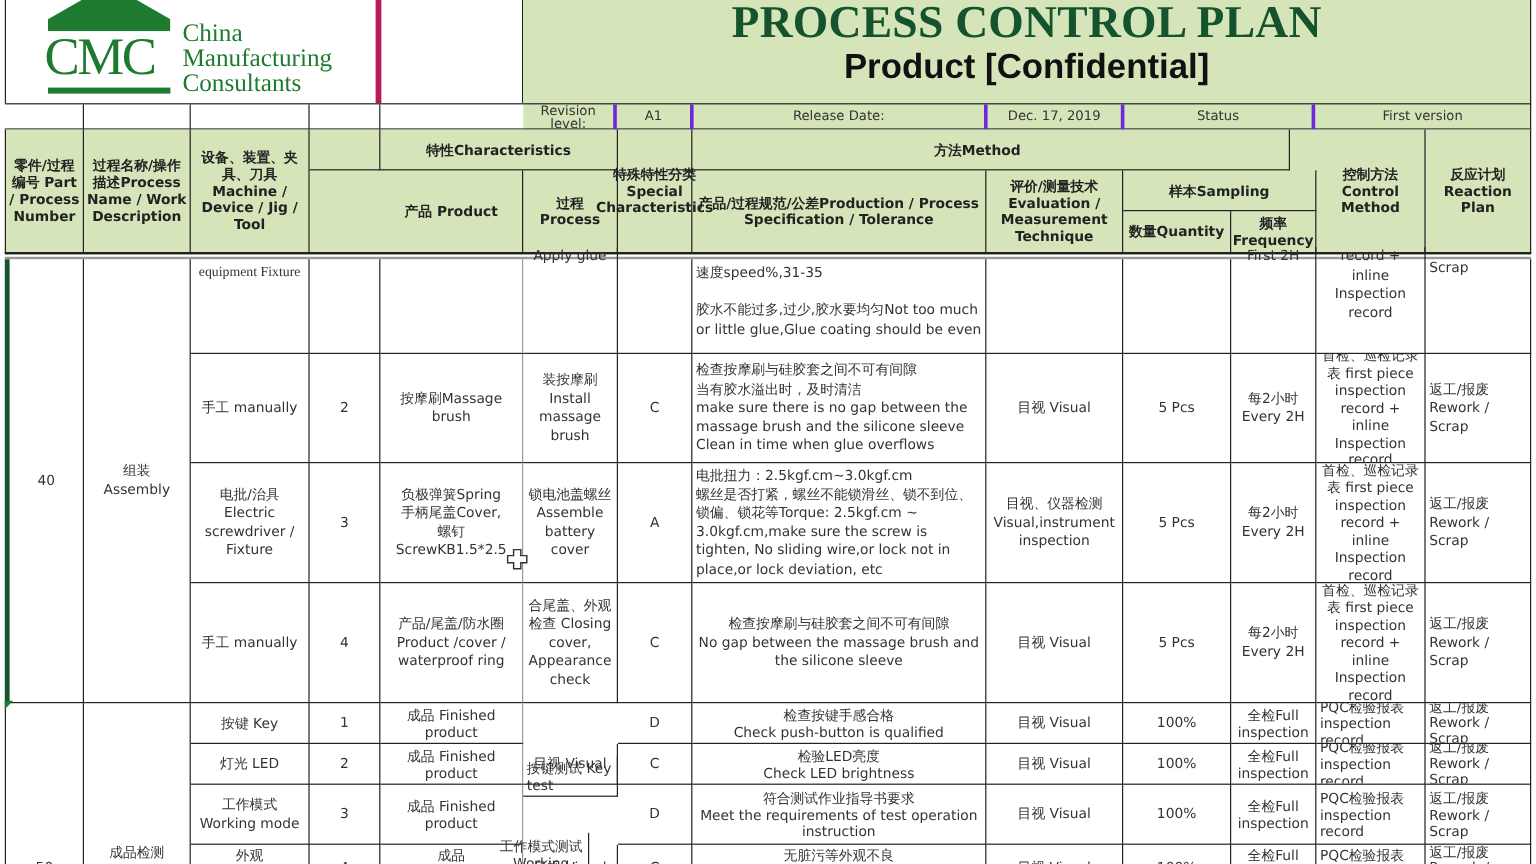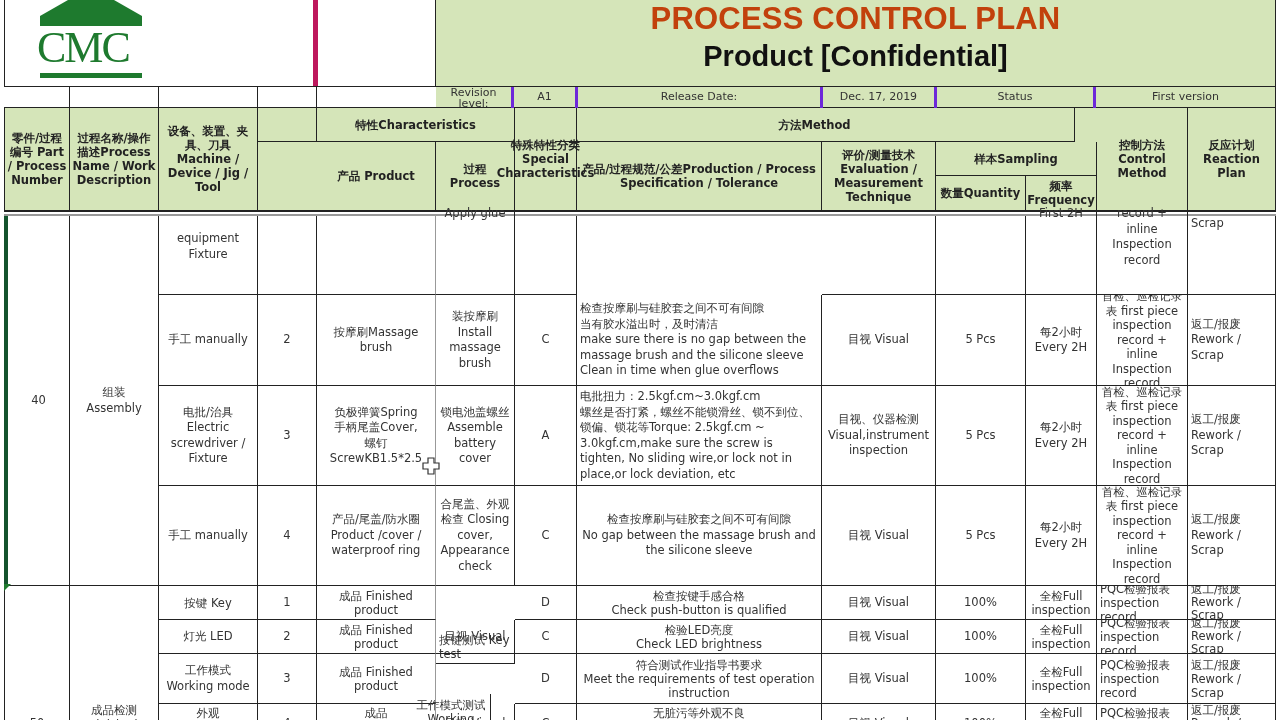--- a/index.html
+++ b/index.html
@@ -5,21 +5,21 @@
   * { box-sizing: border-box; margin: 0; padding: 0; }
   html, body { width: 1280px; height: 720px; overflow: hidden; background: #ffffff; }
   body { font-family: "DejaVu Sans", "Liberation Sans", sans-serif; color: #222; position: relative; }
 
   .sheet { position: absolute; left: 0; top: 0; width: 1280px; height: 720px; overflow: hidden; }
 
   
   .hdr-logo-cell { position: absolute; left: 4px; top: 0; width: 314px; height: 86px; border-right: 5px solid #be185d; border-left: 1px solid #222; background: #fff; }
   .hdr-blank-cell { position: absolute; left: 318px; top: 0; width: 118px; height: 86px; border-right: 1px solid #222; background: #fff; }
   .hdr-title-cell { position: absolute; left: 436px; top: 0; width: 840px; height: 86px; background: #d5e5b9; border-right: 1px solid #222; text-align: center; }
-  .hdr-title-1 { font-family: Liberation Sans, sans-serif; font-weight: bold; font-size: 31px; line-height: 36px; margin-top: 1px; color: #c2410c; letter-spacing: 0.2px; }
+  .hdr-title-1 { font-family: Liberation Serif, serif; font-weight: bold; font-size: 38px; line-height: 36px; margin-top: 1px; color: #14532d; letter-spacing: 0.2px; }
   .hdr-title-2 { font-family: "Liberation Sans", sans-serif; font-weight: bold; font-size: 29px; line-height: 38px; color: #111; }
   .logo-roof-top { position: absolute; left: 35px; top: 0; width: 102px; height: 26px; }
   .logo-cmc { position: absolute; left: 32px; top: 26px; font-family: "Liberation Serif", serif; font-size: 44px; line-height: 44px; color: #1e7a2e; letter-spacing: -2px; }
   .logo-bar { position: absolute; left: 35px; top: 73px; width: 102px; height: 5px; background: #1e7a2e; }
   .logo-text { position: absolute; left: 147px; top: 17px; font-family: "Liberation Serif", serif; font-size: 21px; line-height: 21px; color: #1e7a2e; }
 
   
   .hdr-row2 { position: absolute; left: 4px; top: 86px; width: 432px; height: 22px; border-top: 1px solid #222; border-bottom: 1px solid #222; background:#fff; }
   .hdr-row2 .c { position: absolute; top: 0; height: 21px; border-right: 1px solid #222; }
 
@@ -46,20 +46,25 @@
 <body>
 
 <div class="sheet">
 
   <div class="hdr-logo-cell">
     <svg class="logo-roof-top" viewBox="0 0 102 26" preserveAspectRatio="none">
       <polygon points="28,0 74,0 102,16 102,26 0,26 0,16" fill="#1e7a2e"></polygon>
     </svg>
     <div class="logo-cmc">CMC</div>
     <div class="logo-bar"></div>
+    <div class="logo-text">
+      <div>China</div>
+      <div>Manufacturing</div>
+      <div>Consultants</div>
+    </div>
   </div>
   <div class="hdr-blank-cell"></div>
 
   <div class="hdr-title-cell">
     <div class="hdr-title-1">PROCESS CONTROL PLAN</div>
     <div class="hdr-title-2">Product [Confidential]</div>
   </div>
 
   <div class="hdr-row2">
     <div class="c" style="left:0;width:66px;"></div>
@@ -95,25 +100,28 @@
     <div class="ch" style="left:1022px;top:68px;width:71px;height:35px;">频率 Frequency</div>
     <div class="ch" style="left:1093px;top:0;width:91px;height:103px;">控制方法 Control Method</div>
     <div class="ch" style="left:1184px;top:0;width:88px;height:103px;">反应计划 Reaction Plan</div>
   </div>
 
   <div class="body">
 
     <div class="cell" style="left:0;top:0;width:66px;height:370px;border-left:4px solid #14532d;">40</div>
     <div class="cell" style="left:66px;top:0;width:89px;height:370px;">组装 Assembly</div>
 
-    <div class="cell top" style="left:155px;top:0;width:99px;height:79px;padding-top:15px;">equipment Fixture</div>
+    <div class="cell top" style="left:155px;top:0;width:99px;height:79px;padding-top:4px;font-family:Liberation Serif, serif;">equipment Fixture</div>
     <div class="cell" style="left:254px;top:0;width:59px;height:79px;"></div>
     <div class="cell grey-r" style="left:313px;top:0;width:119px;height:79px;"></div>
     <div class="cell top" style="left:432px;top:-10px;width:79px;height:89px;">Apply glue</div>
     <div class="cell" style="left:511px;top:0;width:62px;height:79px;"></div>
+    <div class="cell left top" style="left:573px;top:0;width:245px;height:79px;padding-top:4px;white-space:pre-line;">速度speed%,31-35
+
+胶水不能过多,过少,胶水要均匀Not too much or little glue,Glue coating should be even</div>
     <div class="cell" style="left:818px;top:0;width:114px;height:79px;"></div>
     <div class="cell" style="left:932px;top:0;width:90px;height:79px;"></div>
     <div class="cell top" style="left:1022px;top:-10px;width:71px;height:89px;">First 2H</div>
     <div class="cell top" style="left:1093px;top:-10px;width:91px;height:89px;">record + inline Inspection record</div>
     <div class="cell left top" style="left:1184px;top:0;width:88px;height:79px;">Scrap</div>
 
     <div class="cell" style="left:155px;top:79px;width:99px;height:91px;">手工 manually</div>
     <div class="cell" style="left:254px;top:79px;width:59px;height:91px;">2</div>
     <div class="cell grey-r" style="left:313px;top:79px;width:119px;height:91px;">按摩刷Massage brush</div>
     <div class="cell" style="left:432px;top:79px;width:79px;height:91px;">装按摩刷 Install massage brush</div>

